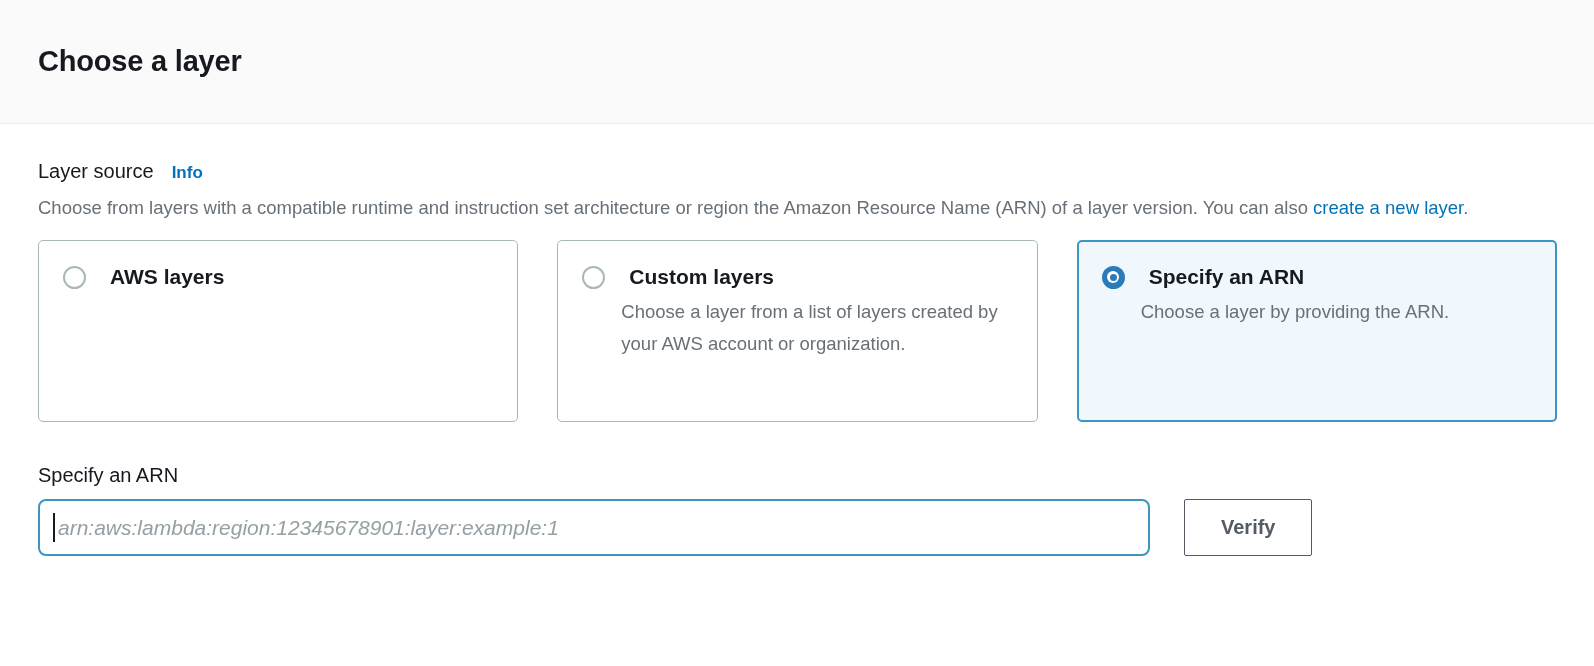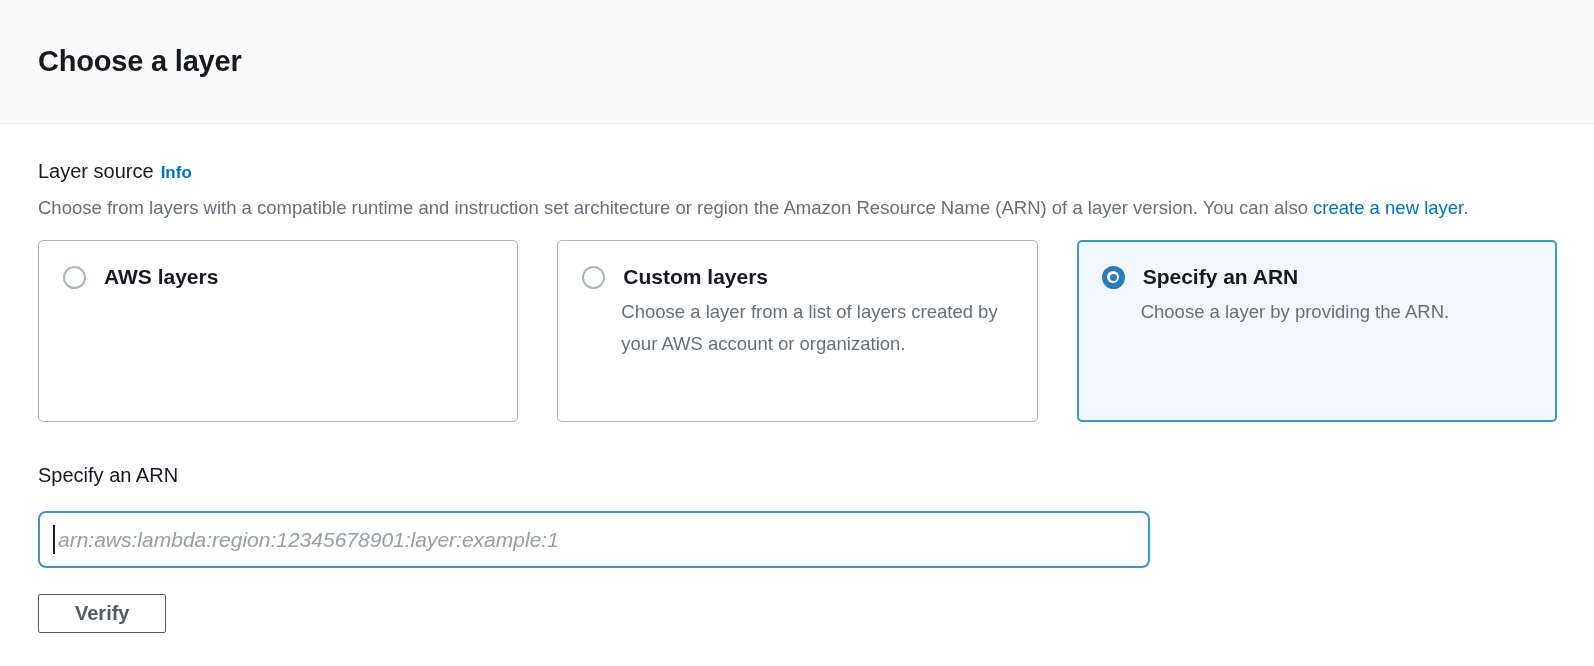--- a/index.html
+++ b/index.html
@@ -24,21 +24,21 @@
     font-weight: 700;
     color: #16191f;
     letter-spacing: -0.2px;
   }
   
   .content { padding: 36px 37px 0 38px; }
 
   .field-label-row {
     display: flex;
     align-items: baseline;
-    gap: 7px;
+    gap: 18px;
   }
   .field-label {
     font-size: 20px;
     font-weight: 400;
     color: #16191f;
   }
   .info-link {
     font-size: 17px;
     font-weight: 700;
     color: #0073bb;
@@ -74,21 +74,21 @@
     cursor: pointer;
   }
   .card.selected {
     background: #f1f8fd;
     border: 2px solid #3b96c2;
     padding: 23px 23px 19px 23px;
   }
   .card-top {
     display: flex;
     align-items: center;
-    gap: 18px;
+    gap: 24px;
   }
   .radio {
     width: 23px; height: 23px;
     border-radius: 50%;
     border: 2px solid #aab7b8;
     background: #ffffff;
     flex: 0 0 auto;
   }
   .radio.checked {
     border: none;
@@ -129,25 +129,24 @@
     font-size: 20px;
     font-weight: 400;
     color: #16191f;
   }
   .arn-desc {
     margin-top: 9px;
     font-size: 18.5px;
     color: #687078;
   }
   .arn-row {
-    margin-top: 24px;
+    margin-top: 12px;
     display: flex;
     align-items: flex-start;
-    gap: 26px;
-    flex-direction: column;
+    gap: 34px;
   }
   .arn-input-wrap {
     position: relative;
     width: 1112px;
   }
   .arn-input {
     width: 100%;
     height: 57px;
     border: 2px solid #3b96c2;
     border-radius: 8px;
@@ -164,21 +163,21 @@
     font-style: italic;
     opacity: 1;
   }
   .text-cursor {
     position: absolute;
     left: 15px; top: 14px;
     width: 2px; height: 29px;
     background: #16191f;
   }
   .verify-btn {
-    height: 39px;
+    height: 57px;
     padding: 0 36px;
     background: #ffffff;
     border: 1px solid #545b64;
     border-radius: 2px;
     font-family: "Liberation Sans", "DejaVu Sans", sans-serif;
     font-size: 20px;
     font-weight: 700;
     color: #545b64;
     cursor: pointer;
   }

